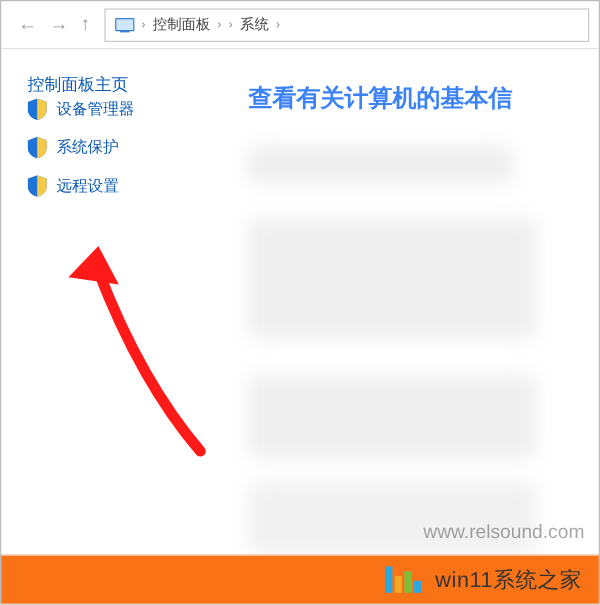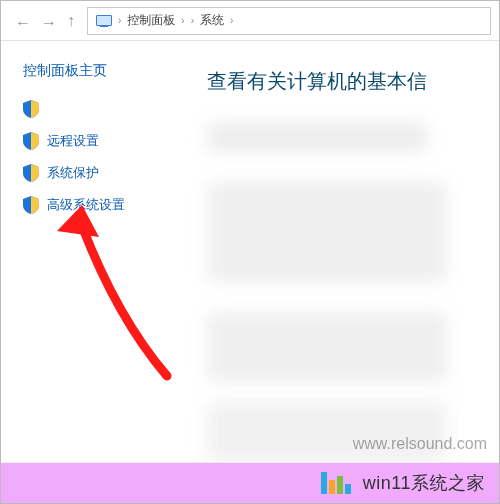--- a/index.html
+++ b/index.html
@@ -10,42 +10,42 @@
   .nav-arrows span{font-size:16px;}
   .addr-box{flex:1;height:26px;border:1px solid #c9c9c9;display:flex;align-items:center;padding:0 8px;gap:6px;background:#fff;}
   .pc-icon{width:16px;height:12px;display:inline-block;position:relative;}
   .pc-icon::before{content:"";position:absolute;left:0;top:0;width:14px;height:9px;border:1px solid #3a7ecf;background:#cfe6ff;border-radius:1px;}
   .pc-icon::after{content:"";position:absolute;left:4px;top:10px;width:8px;height:2px;background:#3a7ecf;}
   .crumb{color:#404040;font-size:12px;}
   .sep{color:#888;font-size:10px;}
   
   .body{position:absolute;top:41px;left:0;right:0;bottom:40px;display:flex;}
   .sidebar{width:180px;padding:20px 0 0 22px;box-sizing:border-box;}
-  .sidebar-title{color:#0b5bb3;font-size:14px;margin-bottom:20px;}
+  .sidebar-title{color:#0b5bb3;font-size:14px;margin-bottom:2px;}
   .side-links{display:flex;flex-direction:column;gap:14px;}
   .side-item{display:flex;align-items:center;gap:8px;cursor:pointer;}
   .side-item span.label{color:#0b5bb3;font-size:13px;}
   
   .shield{width:16px;height:18px;position:relative;}
   .shield svg{width:16px;height:18px;display:block;}
   
   .main{flex:1;padding:26px 0 0 26px;position:relative;overflow:hidden;}
-  .main-title{color:#0c4a6e;font-size:20px;font-weight:400;white-space:nowrap;}
+  .main-title{color:#3b82f6;font-size:20px;font-weight:700;white-space:nowrap;}
   .blur-block{position:absolute;background:#f3f3f3;filter:blur(8px);border-radius:6px;}
   .b1{left:26px;top:80px;width:220px;height:30px;background:#ededed;}
   .b2{left:26px;top:140px;width:240px;height:100px;background:#efefef;}
   .b3{left:26px;top:270px;width:240px;height:70px;background:#efefef;}
   .b4{left:26px;top:360px;width:240px;height:60px;background:#f1f1f1;}
   
   .arrow-anno{position:absolute;left:26px;top:210px;width:160px;height:170px;pointer-events:none;}
   .arrow-anno svg{width:160px;height:170px;overflow:visible;}
   
   .watermark{position:absolute;right:12px;bottom:50px;font-size:16px;color:rgba(0,0,0,0.35);pointer-events:none;}
   
-  .footer{position:absolute;left:0;right:0;bottom:0;height:40px;background:#f0abfc;border-top:1px solid #eee;display:flex;align-items:center;justify-content:flex-end;padding-right:14px;gap:12px;}
+  .footer{position:absolute;left:0;right:0;bottom:0;height:40px;background:#f97316;border-top:1px solid #eee;display:flex;align-items:center;justify-content:flex-end;padding-right:14px;gap:12px;}
   .logo-mark{display:flex;gap:2px;align-items:flex-end;height:22px;}
   .logo-mark i{display:block;width:6px;}
   .logo-mark i:nth-child(1){height:22px;background:#2aa8e0;}
   .logo-mark i:nth-child(2){height:14px;background:#f5a623;}
   .logo-mark i:nth-child(3){height:18px;background:#7bbf3b;}
   .logo-mark i:nth-child(4){height:10px;background:#2aa8e0;}
   .footer-text{font-size:18px;color:#333;letter-spacing:0.5px;}
 </style>
 </head>
 <body>
@@ -75,51 +75,43 @@
       <div class="sidebar-title">控制面板主页</div>
       <div class="side-links">
 
         <div class="side-item">
           <span class="shield">
             <svg viewBox="0 0 16 18">
                 <path d="M8 0 L16 3 V9 C16 14 12 17 8 18 C4 17 0 14 0 9 V3 Z" fill="#1e73d6"></path>
                 <path d="M8 0 L16 3 V9 C16 14 12 17 8 18 V0 Z" fill="#f7c948"></path>
               </svg>
           </span>
-        </div>
-
-        <div class="side-item">
-          <span class="shield">
-            <svg viewBox="0 0 16 18">
-                <path d="M8 0 L16 3 V9 C16 14 12 17 8 18 C4 17 0 14 0 9 V3 Z" fill="#1e73d6"></path>
-                <path d="M8 0 L16 3 V9 C16 14 12 17 8 18 V0 Z" fill="#f7c948"></path>
-              </svg>
-          </span>
-          <span class="label">远程设置</span>
+          <span class="label">设备管理器</span>
         </div>
 
         <div class="side-item">
           <span class="shield">
             <svg viewBox="0 0 16 18">
                 <path d="M8 0 L16 3 V9 C16 14 12 17 8 18 C4 17 0 14 0 9 V3 Z" fill="#1e73d6"></path>
                 <path d="M8 0 L16 3 V9 C16 14 12 17 8 18 V0 Z" fill="#f7c948"></path>
               </svg>
           </span>
           <span class="label">系统保护</span>
         </div>
 
         <div class="side-item">
           <span class="shield">
             <svg viewBox="0 0 16 18">
                 <path d="M8 0 L16 3 V9 C16 14 12 17 8 18 C4 17 0 14 0 9 V3 Z" fill="#1e73d6"></path>
                 <path d="M8 0 L16 3 V9 C16 14 12 17 8 18 V0 Z" fill="#f7c948"></path>
               </svg>
           </span>
-          <span class="label">高级系统设置</span>
+          <span class="label">远程设置</span>
         </div>
+
 
       </div>
     </div>
 
     <div class="main">
       <div class="main-title">查看有关计算机的基本信</div>
       <div class="blur-block b1"></div>
       <div class="blur-block b2"></div>
       <div class="blur-block b3"></div>
       <div class="blur-block b4"></div>

